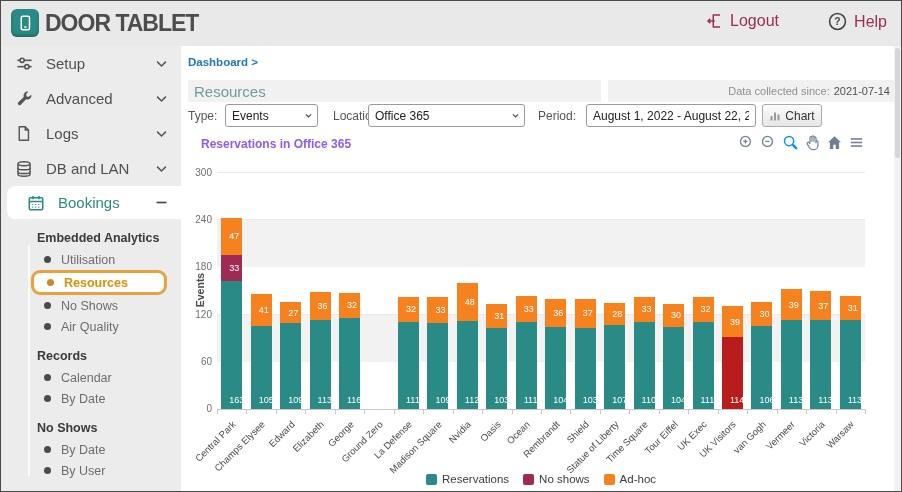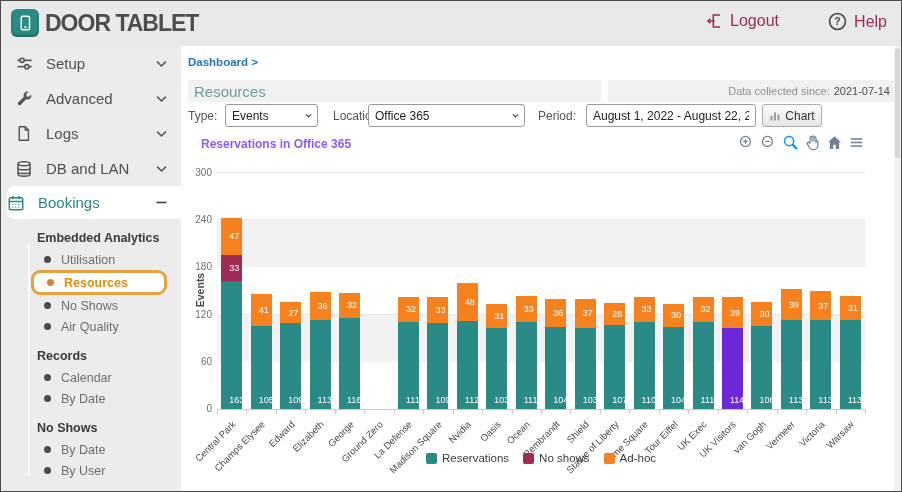--- a/index.html
+++ b/index.html
@@ -13,21 +13,21 @@
   .logo-text { font-size:23px; font-weight:bold; color:#4d4d4d; letter-spacing:-1px; transform:scaleY(1.05); }
   .hdr-action { position:absolute; top:11px; display:flex; align-items:center; gap:7px; color:#9b2d52; font-size:16px; cursor:pointer; }
   #logout { right:124px; }
   #help { right:16px; }
 
   
   #sidebar { position:absolute; left:0; top:45px; width:180px; height:447px; background:#ececec; }
   .nav-item { display:flex; align-items:center; height:35px; padding:0 12px 0 14px; color:#4f4f4f; font-size:15px; cursor:pointer; }
   .nav-item .nav-ic { width:20px; height:20px; margin-right:11px; display:flex; align-items:center; color:#555; }
   .nav-item .chev { margin-left:auto; color:#555; display:flex; }
-  .nav-item.active { background:#fff; border-radius:8px 0 0 8px; margin-left:6px; padding-left:0; color:#2a8a85; height:33px; }
+  .nav-item.active { background:#fff; border-radius:8px 0 0 8px; margin-left:6px; padding-left:20px; color:#2a8a85; height:33px; }
   .nav-item.active .nav-ic, .nav-item.active .chev { color:#2a8a85; }
   .nav-item.active .chev { color:#444; }
 
   #submenu { position:relative; margin-top:6px; }
   #submenu .guide { position:absolute; left:27px; top:14px; width:2px; background:#fbfbfb; }
   .sub-section { padding-left:36px; font-size:12.5px; font-weight:bold; color:#3a3a3a; margin:12px 0 4px; }
   .sub-item { position:relative; display:flex; align-items:center; height:21px; margin:0 14px 0 30px; padding-left:13px; font-size:12.5px; color:#6d6d6d; cursor:pointer; }
   .sub-item .bullet { width:7px; height:7px; border-radius:50%; background:#4a4a4a; margin-right:10px; flex:none; }
   .sub-item.active { background:#fff; border:3px solid #e8a13c; border-radius:9px; height:25px; color:#dd8f05; font-weight:bold; }
   .sub-item.active .bullet { background:#cd8a2b; }
@@ -61,21 +61,21 @@
   .ytick { position:absolute; right:653px; width:40px; text-align:right; font-size:10px; color:#6f6f6f; }
   #ylabel { position:absolute; left:-47px; top:50%; transform:rotate(-90deg) translateX(0); transform-origin:center; font-size:10.5px; font-weight:bold; color:#4a4a4a; width:60px; text-align:center; margin-top:-7px; }
   .bar { position:absolute; bottom:0; display:flex; flex-direction:column-reverse; }
   .seg { position:relative; width:100%; }
   .seg-label { position:absolute; left:8px; width:100%; text-align:left; font-size:9px; font-weight:normal; color:#fff; }
   .seg-label.center { top:50%; margin-top:-5px; }
   .seg-label.bottom { bottom:4px; }
   .xtick { position:absolute; top:236px; width:1px; height:5px; background:#c9c9c9; }
   .xlab { position:absolute; top:244px; width:110px; text-align:right; font-size:9.5px; color:#4a4a4a; transform:rotate(-45deg); transform-origin:100% 50%; white-space:nowrap; }
 
-  #legend { position:absolute; left:36px; top:406px; width:648px; display:flex; justify-content:center; gap:14px; }
+  #legend { position:absolute; left:36px; top:427px; width:648px; display:flex; justify-content:center; gap:14px; }
   .lg-item { display:flex; align-items:center; gap:5px; font-size:11.5px; color:#373d3f; cursor:pointer; }
   .lg-swatch { width:11px; height:11px; border-radius:2px; }
 
   
   #scrollbar { position:absolute; right:0; top:45px; width:7px; height:447px; background:#f2f2f2; }
   #scroll-thumb { position:absolute; top:2px; left:1px; width:5px; height:110px; background:#d6d6d6; border-radius:3px; }
 
   svg { display:block; }
 </style>
 </head>
@@ -500,21 +500,21 @@
           <div class="seg" style="height: 87.32px; background: rgb(42, 138, 133);">
             <span class="seg-label bottom">111</span>
           </div>
           <div class="seg" style="height: 25.1733px; background: rgb(246, 130, 31);">
             <span class="seg-label center">32</span>
           </div>
         </div>
         <div class="xtick" style="left: 471.273px;"></div>
         <div class="xlab" style="left: 378px;">UK Exec</div>
         <div class="bar" style="left: 504.955px; width: 21px;">
-          <div class="seg" style="height: 81px; background: #6d28d9;">
+          <div class="seg" style="height: 72px; background: #b91c1c;">
             <span class="seg-label bottom">114</span>
           </div>
           <div class="seg" style="height: 30.68px; background: rgb(246, 130, 31);">
             <span class="seg-label center">39</span>
           </div>
         </div>
         <div class="xtick" style="left: 500.727px;"></div>
         <div class="xlab" style="left: 407.455px;">UK Visitors</div>
         <div class="bar" style="left: 534.409px; width: 21px;">
           <div class="seg" style="height: 83.3867px; background: rgb(42, 138, 133);">

